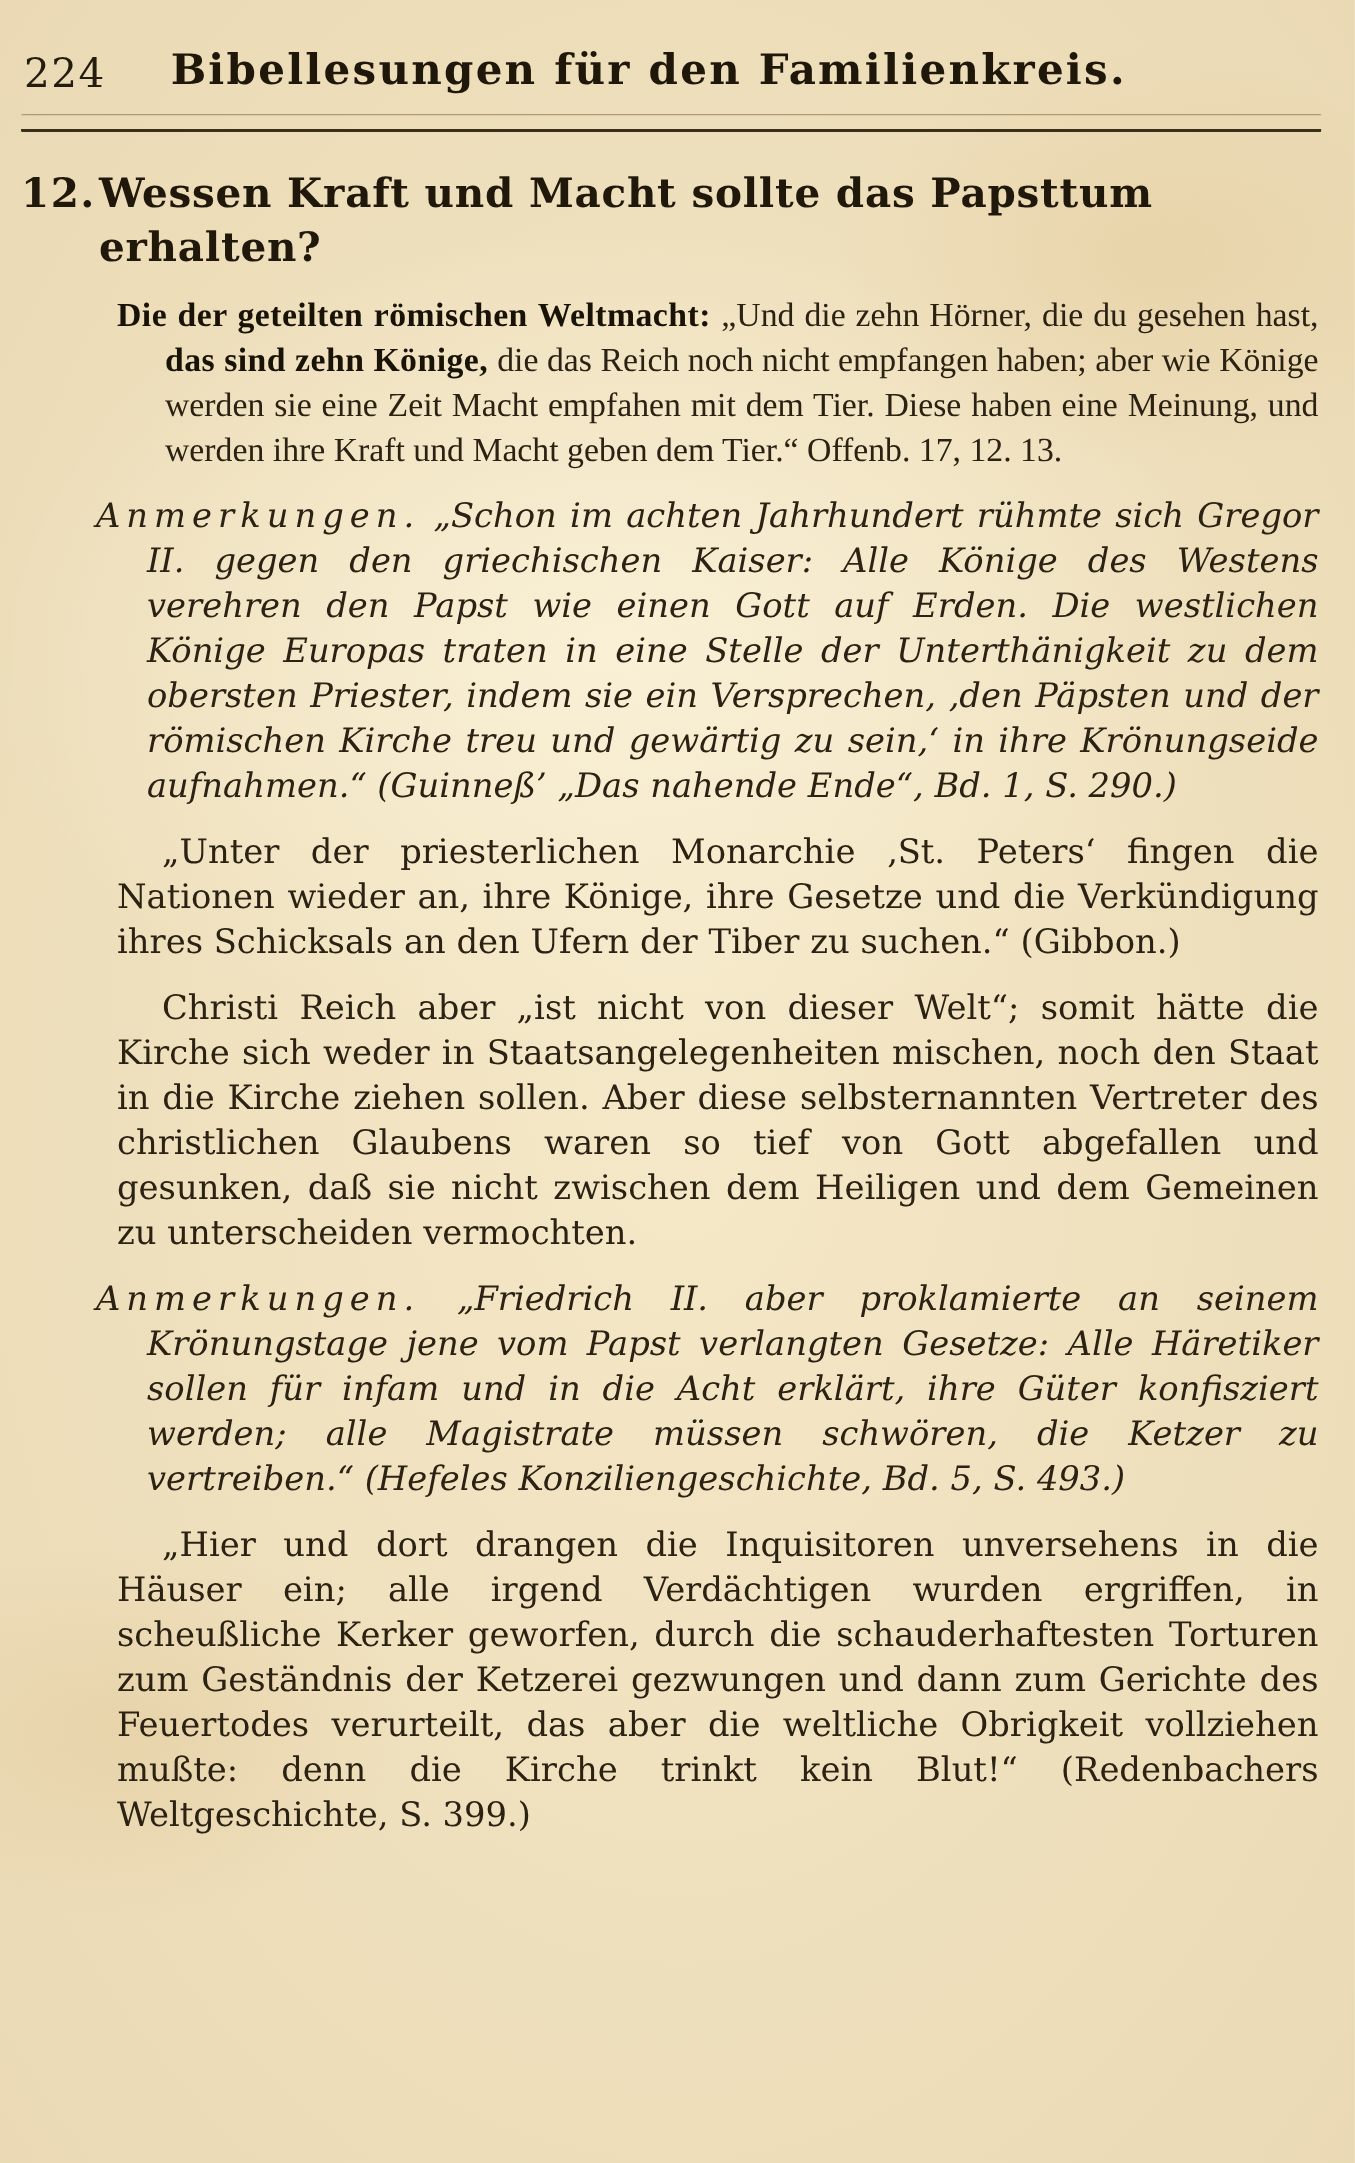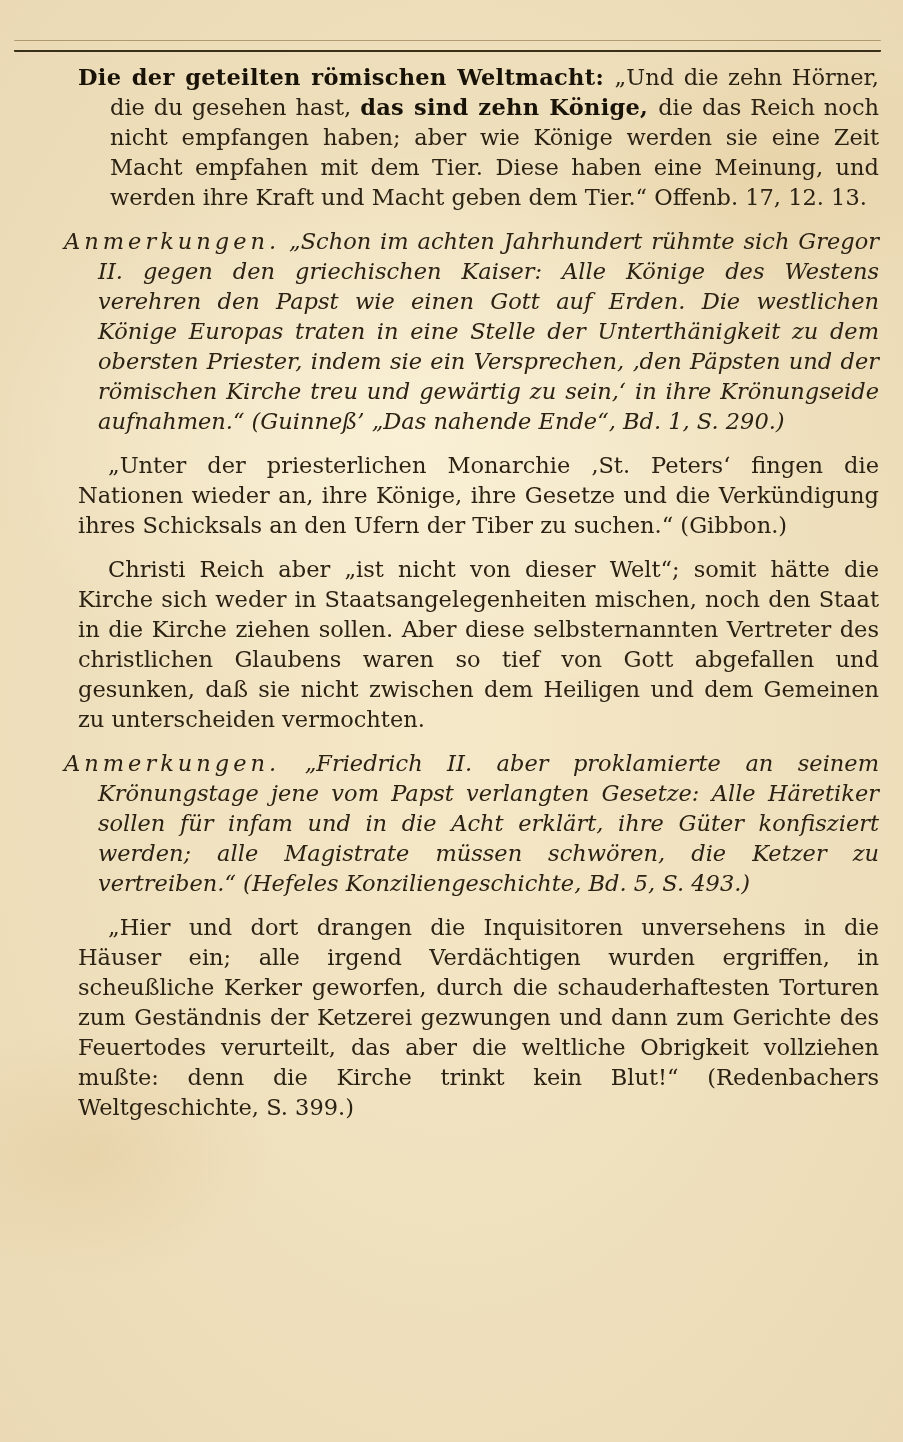--- a/index.html
+++ b/index.html
@@ -49,33 +49,41 @@
   .qnum { flex:0 0 52px; letter-spacing:1px; }
   .qtext { flex:1 1 auto; letter-spacing:0.5px; }
   
   p {
     margin:10px 0 14px 0;
     font-size:22.5px; line-height:30px;
     text-align:justify;
     color:#2b2213;
   }
   p b { color:#191207; letter-spacing:0.3px; }
-  .answer   { margin-left:96px;  text-indent:-32px; margin-right:2px; }
+  .answer   { margin-left:96px;  text-indent:-32px; margin-right:2px;font-family:Liberation Serif, serif; }
   .notes    { margin-left:84px;  text-indent:-34px; margin-right:2px;font-style:italic; }
   .quote    { margin-left:64px;  text-indent:30px;  margin-right:2px; }
   .sperr { letter-spacing:4px; }
 </style>
 </head>
 <body>
 
 <div class="page">
 
+  <div class="running-head">
+    <span class="pagenum">224</span>
+    <div class="head-title">Bibellesungen für den Familienkreis.</div>
+  </div>
   <div class="rule"></div>
 
   <section>
+    <div class="q">
+      <span class="qnum">12.</span>
+      <span class="qtext">Wessen Kraft und Macht sollte das Papsttum erhalten?</span>
+    </div>
     <p class="answer"><b>Die der geteilten römischen Weltmacht: </b><span>„Und die zehn Hörner, die du gesehen hast, </span><b>das sind zehn Könige, </b><span>die das Reich noch nicht empfangen haben; aber wie Könige werden sie eine Zeit Macht empfahen mit dem Tier.  Diese haben eine Meinung, und werden ihre Kraft und Macht geben dem Tier.“  Offenb. 17, 12. 13.</span></p>
     <p class="notes"><span class="sperr">Anmerkungen.</span><span>  „Schon im achten Jahrhundert rühmte sich Gregor II. gegen den griechischen Kaiser: Alle Könige des Westens verehren den Papst wie einen Gott auf Erden.  Die westlichen Könige Europas traten in eine Stelle der Unterthänigkeit zu dem obersten Priester, indem sie ein Versprechen, ‚den Päpsten und der römischen Kirche treu und gewärtig zu sein,‘ in ihre Krönungseide aufnahmen.“  (Guinneß’ „Das nahende Ende“, Bd. 1, S. 290.)</span></p>
     <p class="quote">„Unter der priesterlichen Monarchie ‚St. Peters‘ fingen die Nationen wieder an, ihre Könige, ihre Gesetze und die Verkündigung ihres Schicksals an den Ufern der Tiber zu suchen.“  (Gibbon.)</p>
     <p class="quote">Christi Reich aber „ist nicht von dieser Welt“; somit hätte die Kirche sich weder in Staatsangelegenheiten mischen, noch den Staat in die Kirche ziehen sollen.  Aber diese selbsternannten Vertreter des christlichen Glaubens waren so tief von Gott abgefallen und gesunken, daß sie nicht zwischen dem Heiligen und dem Gemeinen zu unterscheiden vermochten.</p>
   </section>
 
   <section>
     <p class="notes"><span class="sperr">Anmerkungen.</span><span>  „Friedrich II. aber proklamierte an seinem Krönungstage jene vom Papst verlangten Gesetze: Alle Häretiker sollen für infam und in die Acht erklärt, ihre Güter konfisziert werden; alle Magistrate müssen schwören, die Ketzer zu vertreiben.“  (Hefeles Konziliengeschichte, Bd. 5, S. 493.)</span></p>
     <p class="quote">„Hier und dort drangen die Inquisitoren unversehens in die Häuser ein; alle irgend Verdächtigen wurden ergriffen, in scheußliche Kerker geworfen, durch die schauderhaftesten Torturen zum Geständnis der Ketzerei gezwungen und dann zum Gerichte des Feuertodes verurteilt, das aber die weltliche Obrigkeit vollziehen mußte: denn die Kirche trinkt kein Blut!“  (Redenbachers Weltgeschichte, S. 399.)</p>
   </section>

